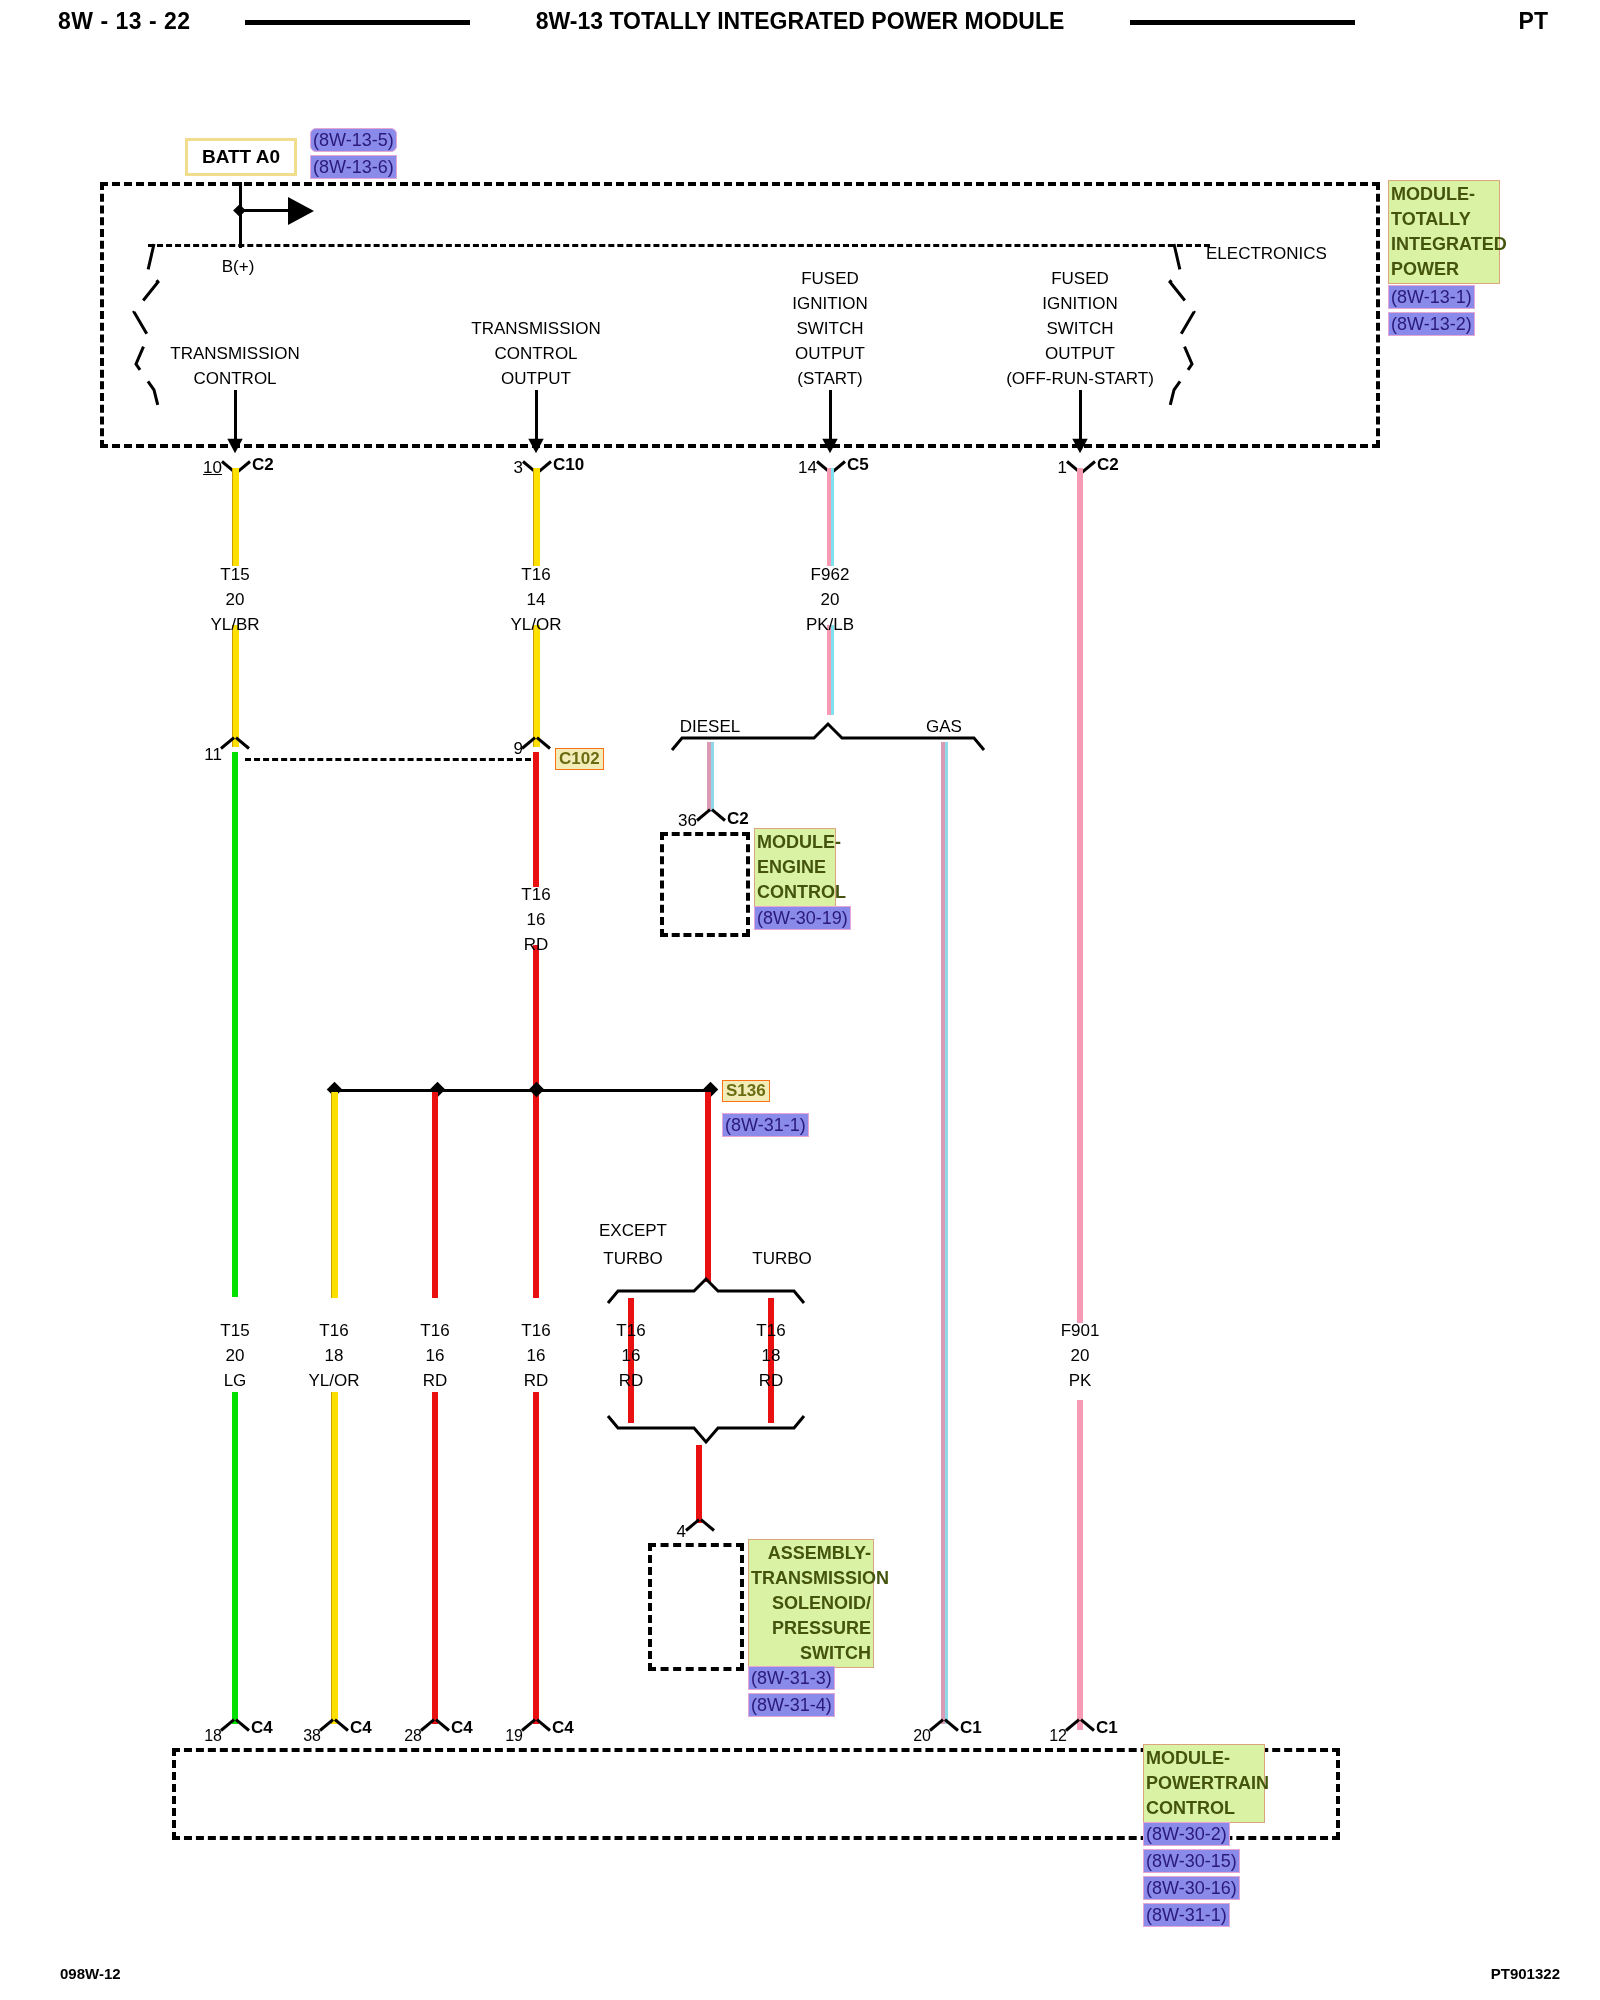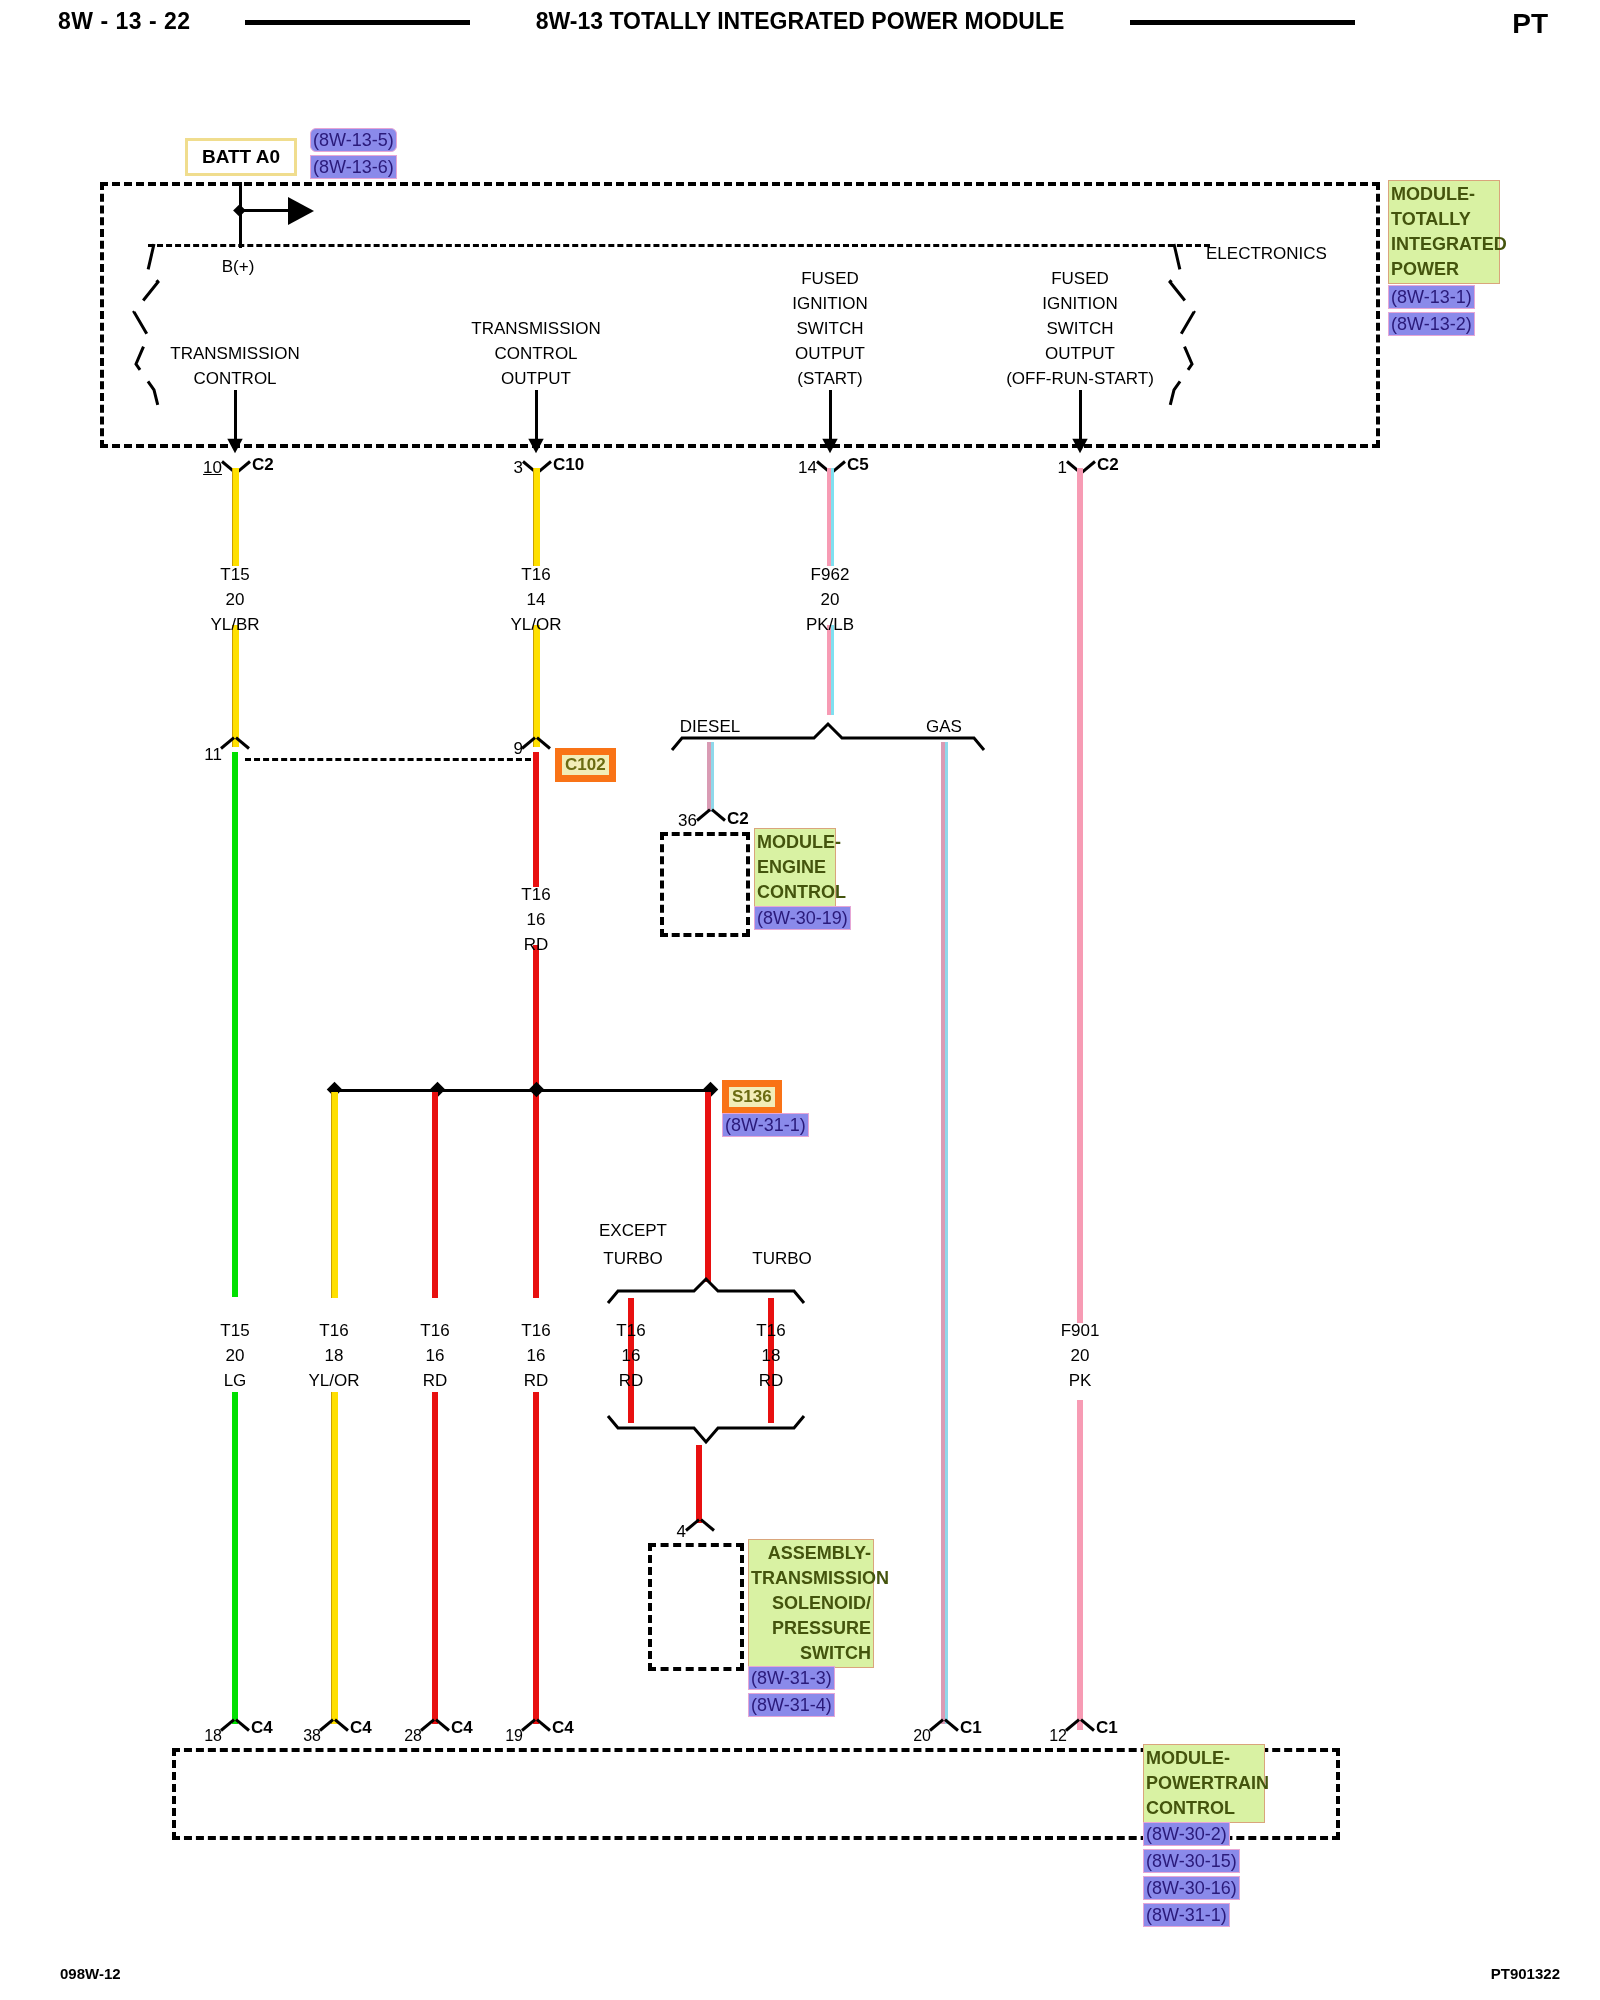--- a/index.html
+++ b/index.html
@@ -3,21 +3,21 @@
 <meta charset="utf-8">
 <style>
   html,body{margin:0;padding:0;background:#ffffff;}
   body{width:1600px;height:2000px;position:relative;
        font-family:"Liberation Sans","DejaVu Sans",sans-serif;color:#000;}
   .pg{position:absolute;left:0;top:0;width:1600px;height:2000px;overflow:hidden;}
 
   
   .hdr-left{position:absolute;left:58px;top:8px;font-size:23px;font-weight:bold;letter-spacing:.5px;}
   .hdr-title{position:absolute;left:0;top:8px;width:1600px;text-align:center;font-size:23px;font-weight:bold;}
-  .hdr-right{position:absolute;right:52px;top:8px;font-size:28px;font-weight:bold;}
+  .hdr-right{position:absolute;right:52px;top:8px;font-size:23px;font-weight:bold;}
   .hdr-rule{position:absolute;height:5px;background:#000;top:20px;}
   .hdr-rule.l{left:245px;width:225px;}
   .hdr-rule.r{left:1130px;width:225px;}
   .ftr-left{position:absolute;left:60px;bottom:18px;font-size:15px;font-weight:bold;}
   .ftr-right{position:absolute;right:40px;bottom:18px;font-size:15px;font-weight:bold;}
 
   
   .txt{position:absolute;font-size:17px;white-space:nowrap;line-height:1.0;}
   .txt.b{font-weight:bold;}
   .txt.c{text-align:center;transform:translateX(-50%);}
@@ -34,21 +34,21 @@
 
   
   .green{position:absolute;background:#d9f2a3;border:1px solid #d9a57c;
          color:#44540d;font-weight:bold;font-size:18px;line-height:25px;
          padding:1px 2px;white-space:nowrap;}
   .purple{position:absolute;background:#8a8aea;border:1px solid #e6a6d6;
           color:#2a1a7a;font-size:18px;line-height:22px;padding:0 2px;white-space:nowrap;}
   .yellowbox{position:absolute;border:3px solid #f0dd8e;background:#fff;
              font-weight:bold;font-size:19px;display:flex;align-items:center;
              justify-content:center;box-sizing:border-box;}
-  .tanlbl{position:absolute;background:#f2edb8;border:7px solid #f97316;
+  .tanlbl{position:absolute;background:#f2edb8;border:1px solid #f97316;
           color:#6b6b12;font-weight:bold;font-size:17px;padding:0 3px;
           line-height:20px;white-space:nowrap;}
 
   
   .wire{position:absolute;width:6px;}
   .wire.two{width:7px;}
   .w-yl{background:#ffe000;border-left:1px solid #caa000;}
   .w-gn{background:#00e000;}
   .w-rd{background:#e81010;}
   .w-pk{background:#f79bb4;}

